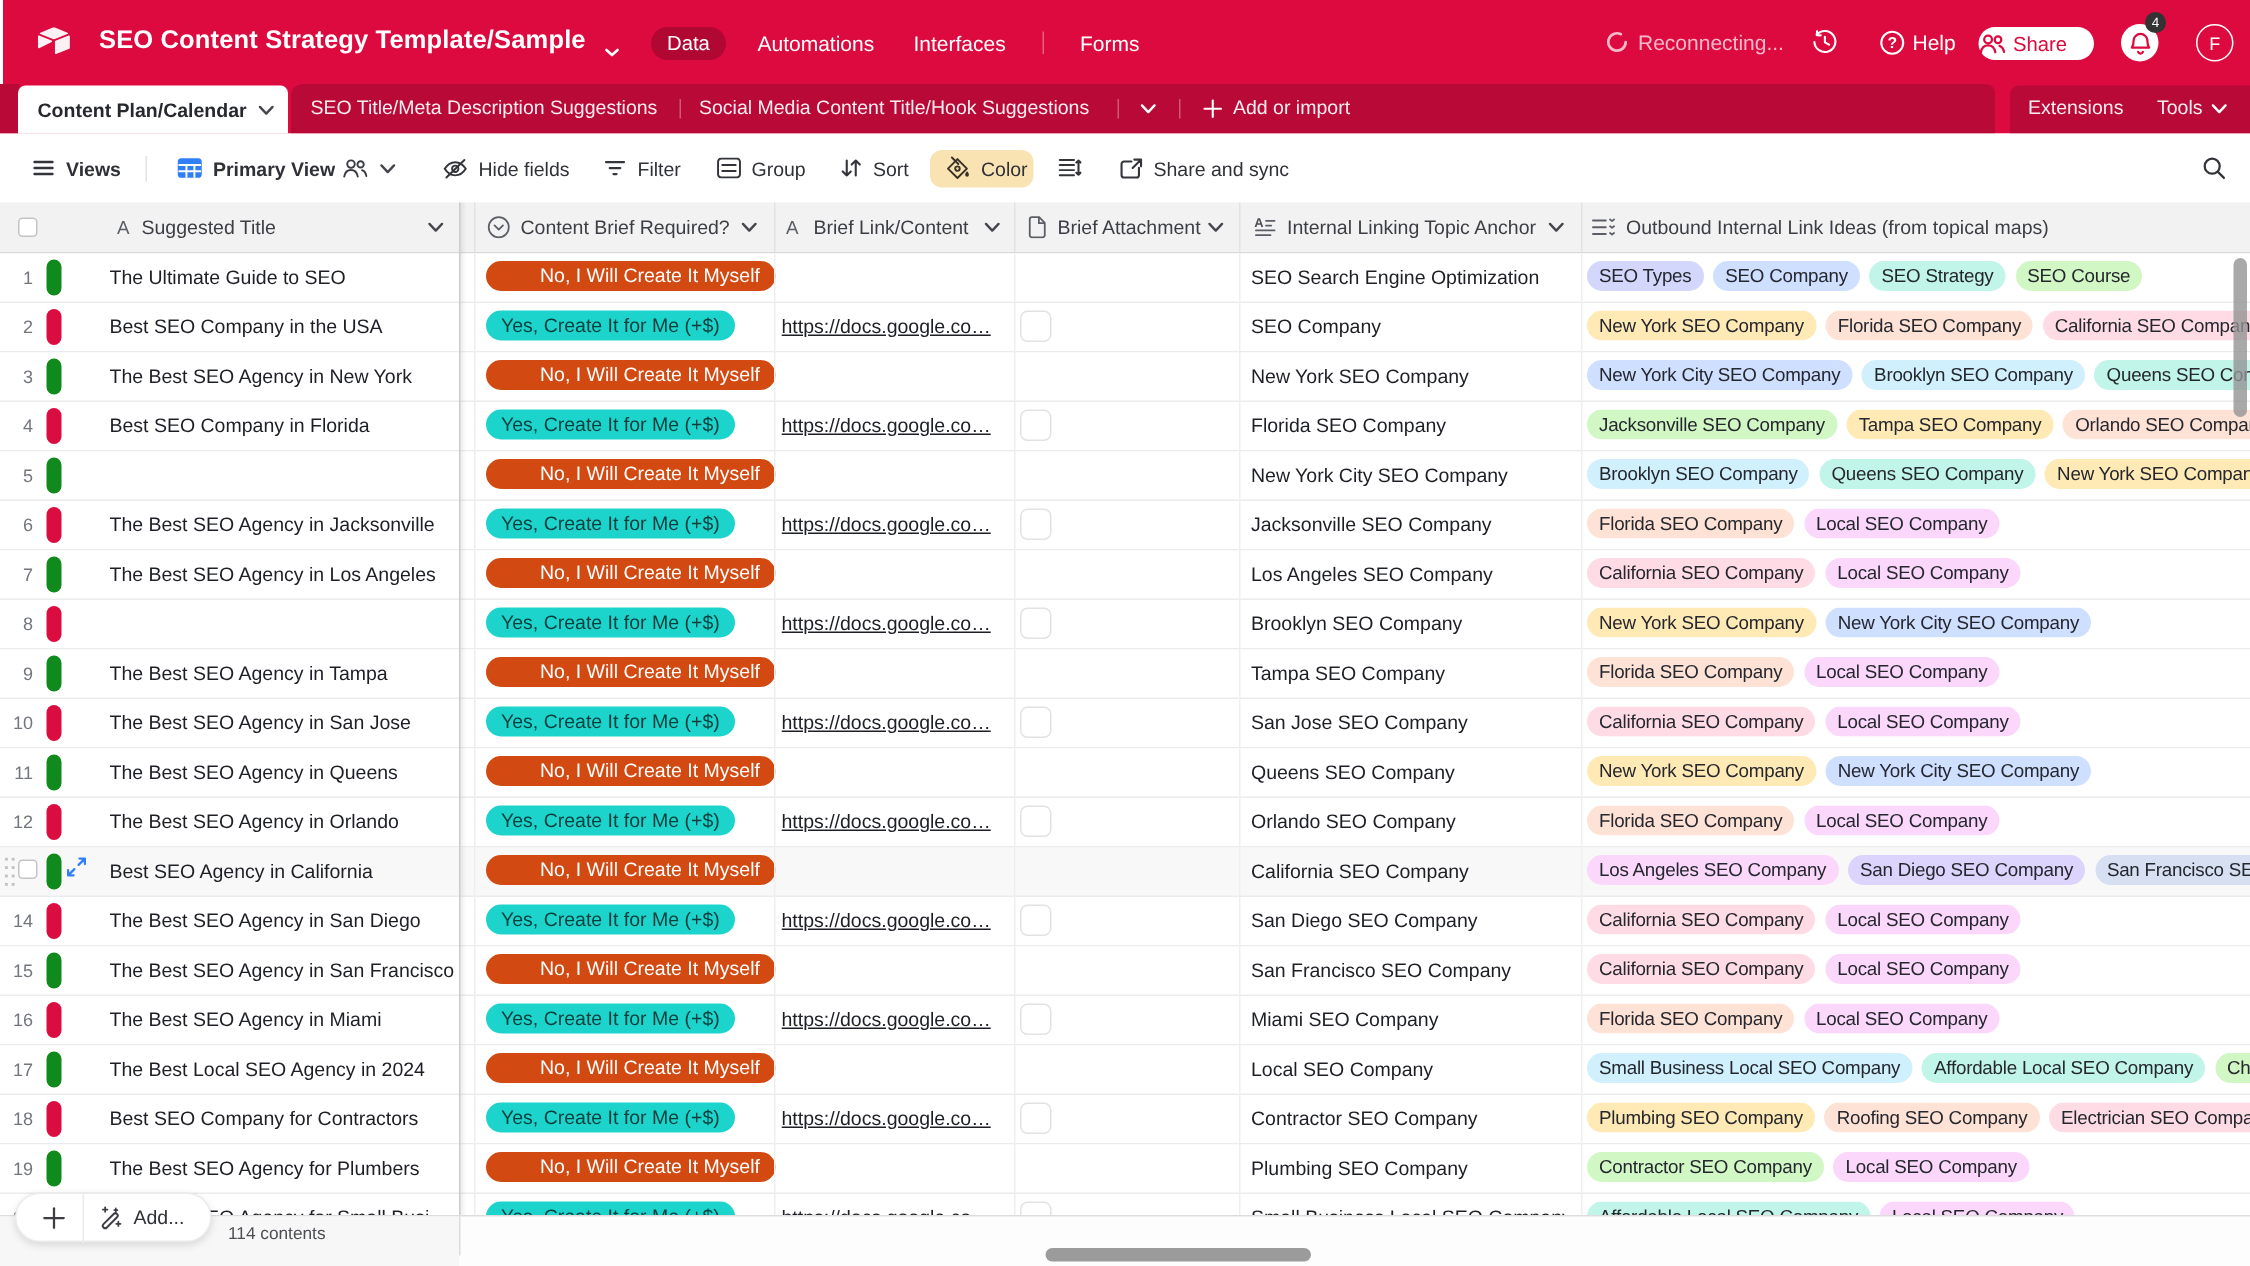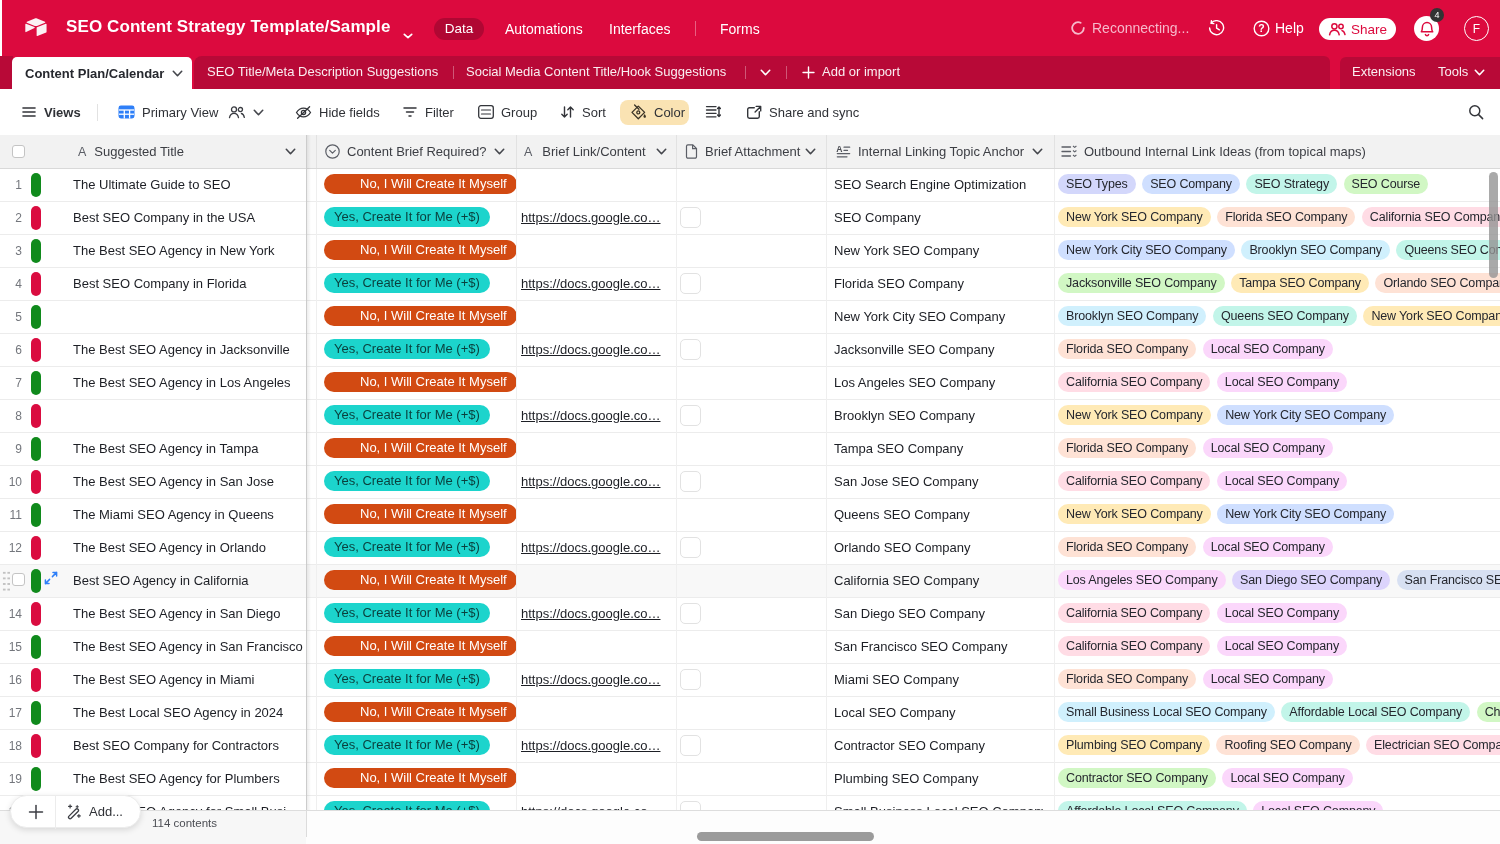--- a/index.html
+++ b/index.html
@@ -7,21 +7,21 @@
 
 
 #topbar { position:absolute; left:2px; top:0; width:1500px; height:56px; background:#DC0A3E; }
 #topbar .logo { position:absolute; left:22px; top:17px; }
 #topbar .btitle { position:absolute; left:64px; top:17px; font-size:17px; font-weight:700; color:#fff; letter-spacing:.1px; }
 #topbar .tchev { position:absolute; left:401px; top:25px; }
 .navitem { position:absolute; top:19px; height:21px; line-height:21px; font-size:14px; color:#fff; }
 #pill-data { position:absolute; left:432px; top:18px; width:50px; height:22px; border-radius:11px; background:#B00733; color:#fff; font-size:13.5px; font-weight:400; text-align:center; line-height:22px; }
 .navdiv { position:absolute; top:21px; width:1px; height:15px; background:rgba(255,255,255,.35); }
 .rcitem { position:absolute; top:0; height:56px; display:flex; align-items:center; color:#fff; font-size:14px; }
-#sharebtn { position:absolute; left:1317px; top:18px; width:77px; height:22px; background:#fff; border-radius:11px; display:flex; align-items:center; justify-content:center; gap:5px; color:#DC0A3E; font-size:13.5px; font-weight:400; }
+#sharebtn { position:absolute; left:1317px; top:18px; width:77px; height:22px; background:#fff; border-radius:11px; display:flex; align-items:center; gap:5px; color:#DC0A3E; font-size:13.5px; font-weight:400; }
 #bellwrap { position:absolute; left:1412px; top:16px; width:25px; height:25px; background:#fff; border-radius:50%; display:flex; align-items:center; justify-content:center; }
 #bellbadge { position:absolute; left:1428px; top:8px; min-width:14px; height:14px; border-radius:7px; background:#333; color:#fff; font-size:9px; text-align:center; line-height:14px; padding:0 2px; }
 #avatar { position:absolute; left:1462px; top:16px; width:25px; height:25px; border-radius:50%; background:#DC0A3E; border:1.2px solid #fff; color:#fff; font-size:12px; display:flex; align-items:center; justify-content:center; }
 
 
 #tabbar { position:absolute; left:0; top:56px; width:1500px; height:33px; background:#DC0A3E; }
 #tabsA { position:absolute; left:0; top:0; width:13px; height:33px; background:#B80937; }
 #tabsB { position:absolute; left:194px; top:0; width:1136px; height:33px; background:#B80937; border-radius:8px 6px 0 0; }
 #tabsright { position:absolute; left:1340px; top:1px; width:160px; height:32px; background:#B80937; border-radius:6px 0 0 0; }
 #activetab { position:absolute; left:12px; top:1px; width:180px; height:32px; background:#fff; border-radius:5px 5px 0 0; display:flex; align-items:center; }
@@ -184,21 +184,21 @@
         <svg width="16" height="16" viewBox="0 0 16 16" style="">
           <g stroke="#33353a" stroke-width="1.6" stroke-linecap="round">
             <line x1="2" y1="4" x2="14" y2="4"></line>
             <line x1="2" y1="8" x2="14" y2="8"></line>
             <line x1="2" y1="12" x2="14" y2="12"></line>
           </g>
         </svg>
         <span>Views</span>
       </div>
     <div class="abs" style="left:97px; top:15px; width:1px; height:17px; background:#E2E2E2"></div>
-    <div class="tbitem" style="left:118px; font-weight:400">
+    <div class="tbitem" style="left:118px; font-weight:700">
         <svg width="17" height="14" viewBox="0 0 17 14" style="">
           <rect x="0.5" y="0.5" width="16" height="13" rx="2.4" fill="#2E7FF8"></rect>
           <g stroke="#fff" stroke-width="1.3">
             <line x1="1" y1="5" x2="16" y2="5"></line>
             <line x1="1" y1="9.2" x2="16" y2="9.2"></line>
             <line x1="6.3" y1="5" x2="6.3" y2="13.5"></line>
             <line x1="11.6" y1="5" x2="11.6" y2="13.5"></line>
           </g>
         </svg>
         <span>Primary View</span>
@@ -500,21 +500,21 @@
         <div class="att"></div>
         <div class="anchor">San Jose SEO Company</div>
         <div class="mps">
           <span class="mp" style="background:#FFDCE5">California SEO Company</span>
           <span class="mp" style="background:#FBD7FB">Local SEO Company</span>
         </div>
       </div>
 <div class="row" style="top:330px">
         <div class="rn">11</div>
         <div class="cpill" style="background:#108A1C"></div>
-        <div class="title">The Miami SEO Agency in Queens</div>
+        <div class="title">The Best SEO Agency in Queens</div>
         <div class="badge bno">No, I Will Create It Myself</div>
         <div class="anchor">Queens SEO Company</div>
         <div class="mps">
           <span class="mp" style="background:#FFEAB6">New York SEO Company</span>
           <span class="mp" style="background:#CFDFFF">New York City SEO Company</span>
         </div>
       </div>
 <div class="row" style="top:363px">
         <div class="rn">12</div>
         <div class="cpill" style="background:#DA0C40"></div>

